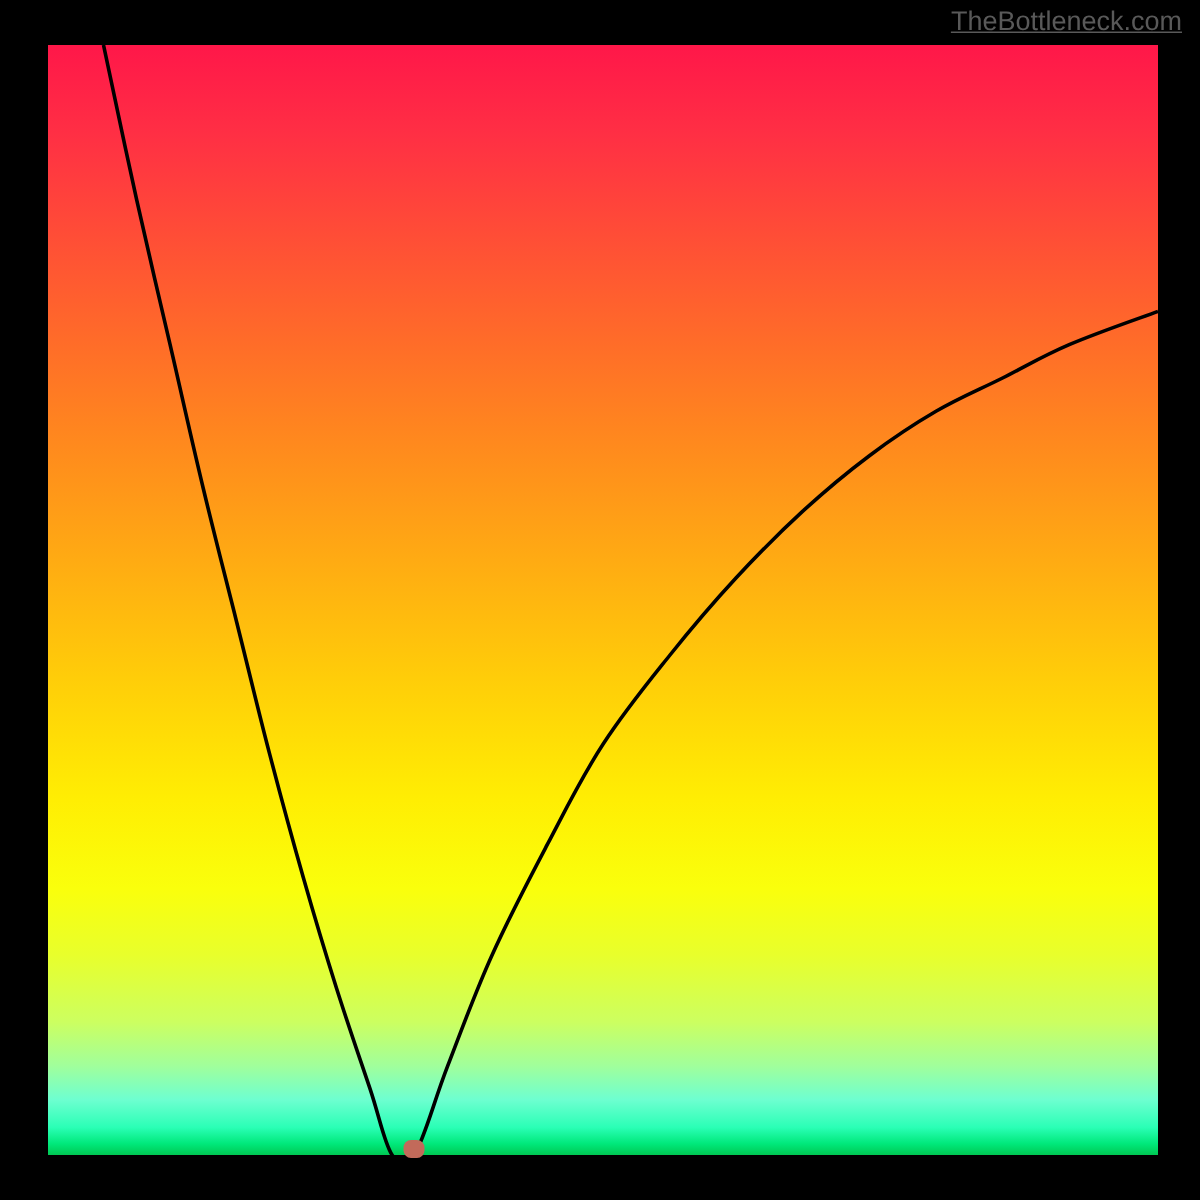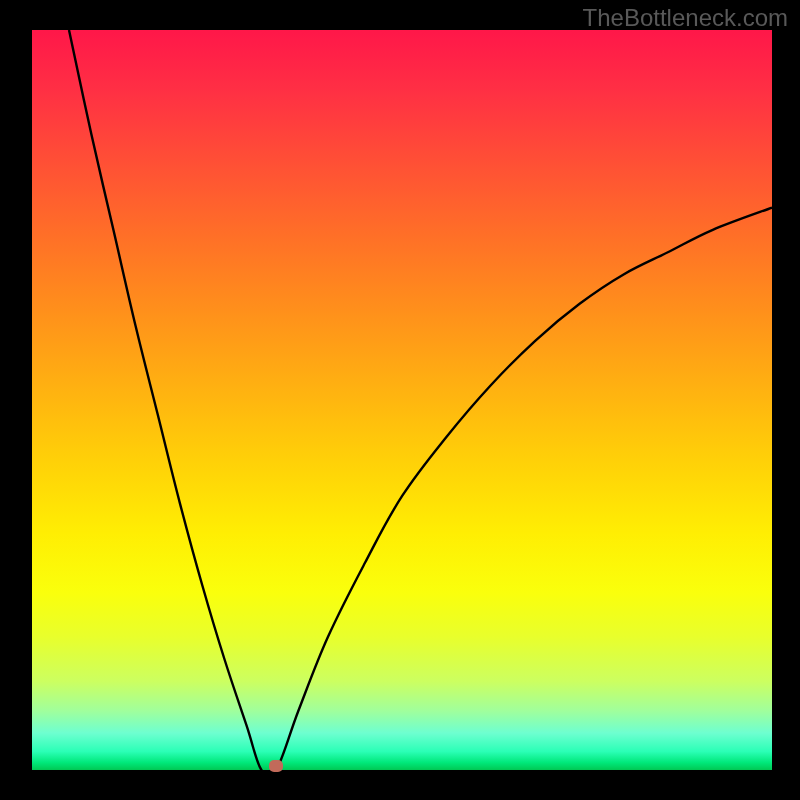--- a/index.html
+++ b/index.html
@@ -9,23 +9,24 @@
     background: #000;
     position: relative;
     overflow: hidden;
     font-family: Arial, sans-serif;
   }
   .watermark {
     position: absolute;
     top: 4px;
     right: 12px;
     color: #595959;
-    font-size: 24px;
+    font-size: 18px;
     font-weight: normal;
     z-index: 10;
+    text-decoration: underline;
   }
   .plot-area {
     position: absolute;
     left: 32px;
     top: 30px;
     width: 740px;
     height: 740px;
   }
   .gradient-bg {
     position: absolute;

